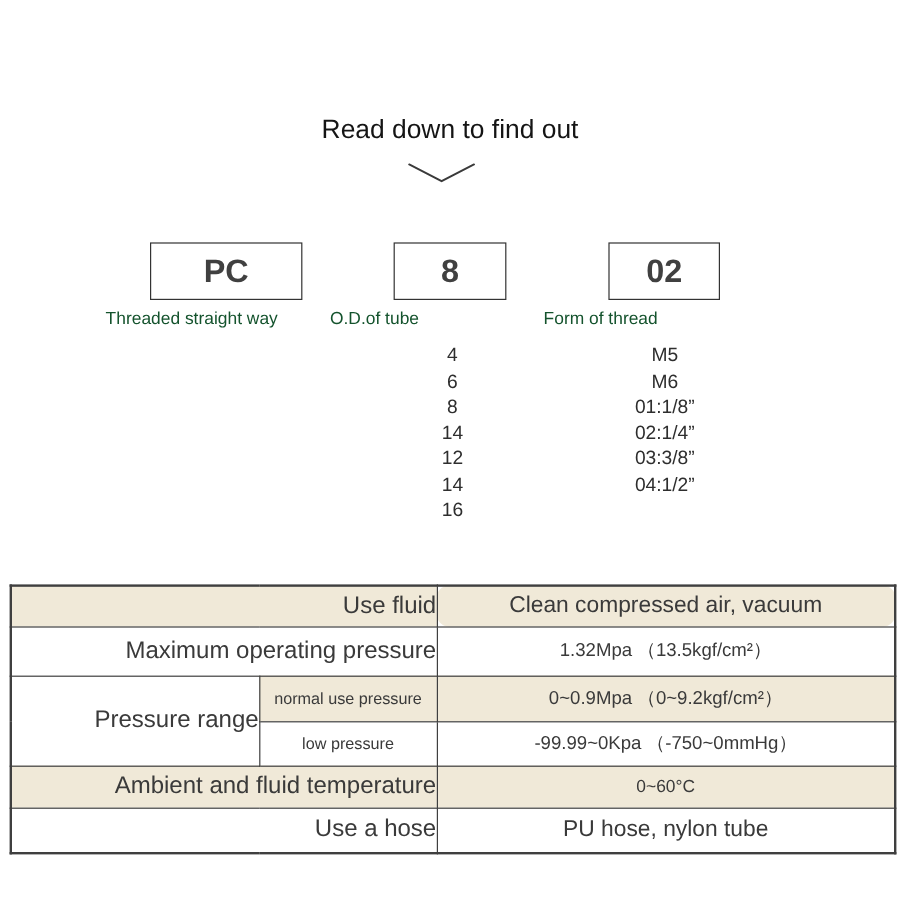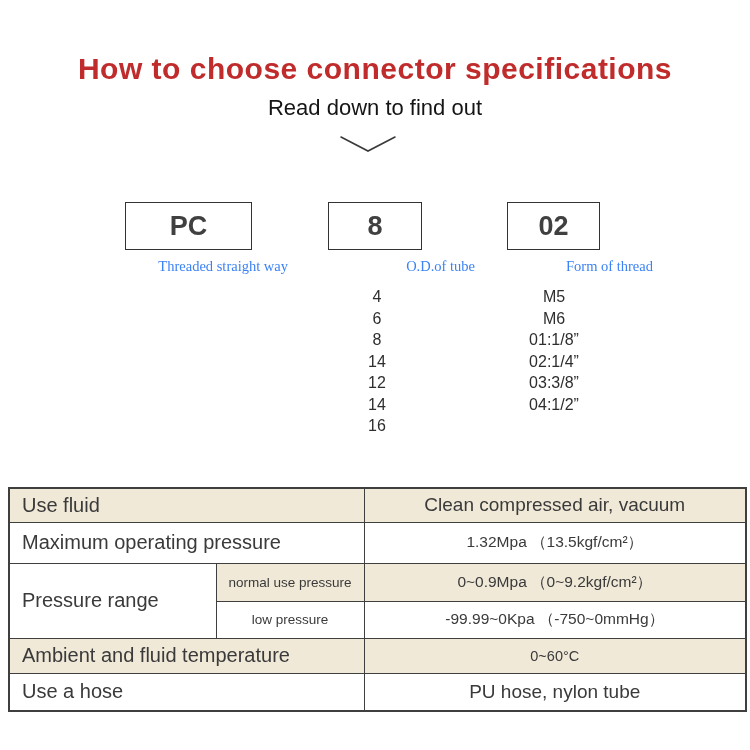--- a/index.html
+++ b/index.html
@@ -48,24 +48,23 @@
     font-weight: bold;
     color: #404040;
   }
   .box-pc { left: 125px; width: 127px; }
   .box-od { left: 328px; width: 94px; }
   .box-thread { left: 507px; width: 93px; }
   .box-label {
     position: absolute;
     top: 258px;
     width: 200px;
-    text-align: right;
+    text-align: left;
     font-size: 14.5px;
-    color: #3b82f6;
-    font-family: Liberation Serif, serif;
+    color: #14532d;
   }
   .box-label-pc { left: 88px; }
   .box-label-od { left: 275px; }
   .box-label-thread { left: 453px; }
   .option-list {
     position: absolute;
     top: 286px;
     text-align: center;
     font-size: 16px;
     line-height: 21.5px;
@@ -90,44 +89,43 @@
   }
   table.spec td {
     border: 1px solid #3f3f3f;
     vertical-align: middle;
     color: #3a3a3a;
   }
   td.beige { background: #f0e9d8; }
   td.lbl {
     padding-left: 12px;
     font-size: 20px;
-    text-align: left;
+    text-align: right;
   }
   td.sub {
     font-size: 13.5px;
     text-align: center;
     color: #474747;
   }
   td.val { text-align: center; color: #333; }
-  td.val-lg { font-size: 19px; }
+  td.val-lg { font-size: 19px; border-radius: 10px; }
   td.val-sm { font-size: 15.5px; }
   td.val-xs { font-size: 14.5px; }
   tr.r1 { height: 34px; }
   tr.r2 { height: 41px; margin-top: 47px; }
   tr.r3 { height: 38px; }
   tr.r4 { height: 37px; }
   tr.r5 { height: 35px; }
   tr.r6 { height: 38px; }
 </style>
 </head>
 <body>
 
 <div class="page">
 
-  <div class="title">How to choose connector specifications</div>
   <div class="subtitle">Read down to find out</div>
 
   <svg class="chevron" width="56" height="22" viewBox="0 0 56 22">
     <polyline points="1,3 28,17 55,3" fill="none" stroke="#3a3a3a" stroke-width="1.6" stroke-linecap="round"></polyline>
   </svg>
 
   <div class="code-box box-pc">
     <span>PC</span>
   </div>
   <div class="code-box box-od">

